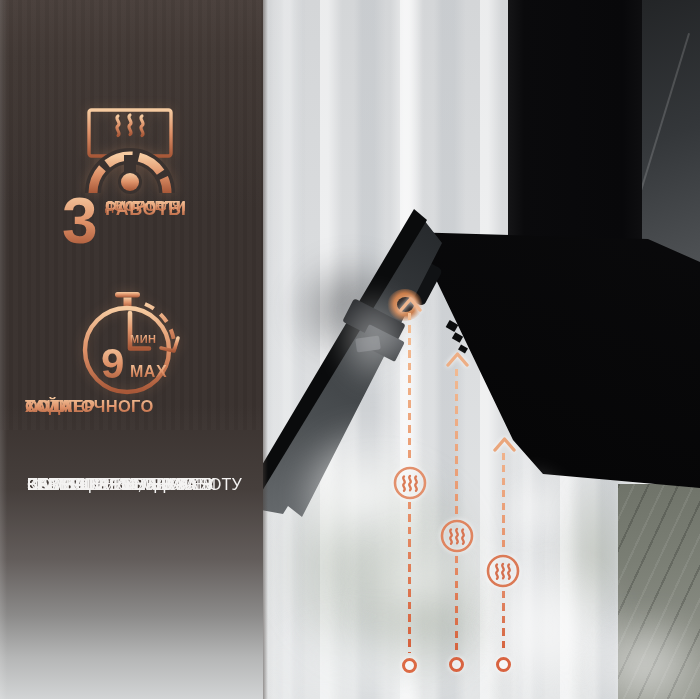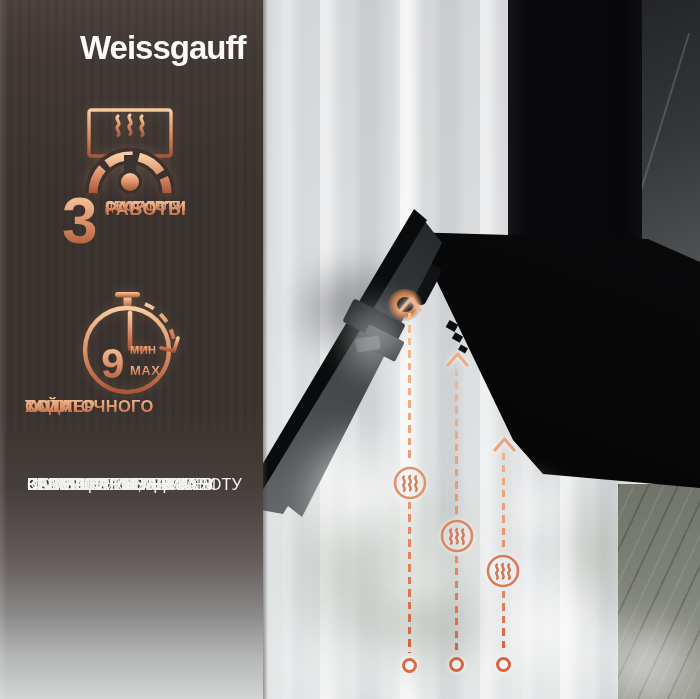--- a/index.html
+++ b/index.html
@@ -123,22 +123,22 @@
   .icon-glow{filter:drop-shadow(0 0 6px rgba(240,170,120,.22));}
   .icon1{left:84px;top:103px;}
   .num3{left:62px;top:193px;font-size:64px;font-weight:700;line-height:56px;}
   .sp-lines{left:105px;top:199px;width:120px;}
   .sp-lines div{position:static;font-weight:700;letter-spacing:.4px;}
   .sp1{font-size:14px;line-height:15px;}
   .sp2{font-size:18px;line-height:19px;margin-top:1px;}
   .sp3{font-size:12px;line-height:13px;margin-top:1px;}
   .icon2{left:70px;top:289px;}
   .num9{left:101px;top:344px;font-size:42px;font-weight:700;line-height:40px;}
-  .unit1{left:130px;top:344px;font-size:11px;font-weight:700;letter-spacing:.5px;}
-  .unit2{left:130px;top:363px;font-size:13px;font-weight:700;letter-spacing:.5px;}
+  .unit1{left:130px;top:333px;font-size:11px;font-weight:700;letter-spacing:.5px;}
+  .unit2{left:130px;top:363px;font-size:16px;font-weight:700;letter-spacing:.5px;}
   .tmr{left:25px;top:397px;width:212px;text-align:center;}
   .tmr div{position:static;font-size:16.5px;font-weight:700;line-height:19.5px;letter-spacing:.3px;}
   .desc{left:27px;top:473px;width:250px;}
   .desc div{position:static;font-size:16.2px;font-weight:500;line-height:22.7px;
     letter-spacing:.1px;white-space:nowrap;color:#F4F3F2;}
 </style>
 </head>
 <body>
 
 <div id="stage">
@@ -213,21 +213,20 @@
       <path d="M18 11c-3 2.2 3 4.9 0 7.1c-3 2.2 3 4.9 0 7.1"></path>
       <path d="M24 11.5c-3 2.2 3 4.9 0 7.1c-3 2.2 3 4.9 0 7.1"></path>
     </g>
   </svg>
   <div class="glow dash dashC2"></div>
   <div class="glow endring ringC"></div>
 
   <div class="wall"></div>
   <div class="wall-edge"></div>
 
-  <div class="content logo">Weissgauff</div>
 
   <svg class="content icon-glow icon1" width="92" height="96" viewBox="0 0 92 96">
     <defs>
       <linearGradient id="cg1" x1="0" y1="0" x2="0" y2="1">
         <stop offset="0" stop-color="#F6CBA1"></stop>
           <stop offset=".5" stop-color="#DE9168"></stop>
           <stop offset="1" stop-color="#A85838"></stop>
       </linearGradient>
     </defs>
     <rect x="5" y="7" width="82" height="46" rx="2.5" fill="none" stroke="url(#cg1)" stroke-width="3.4"></rect>

